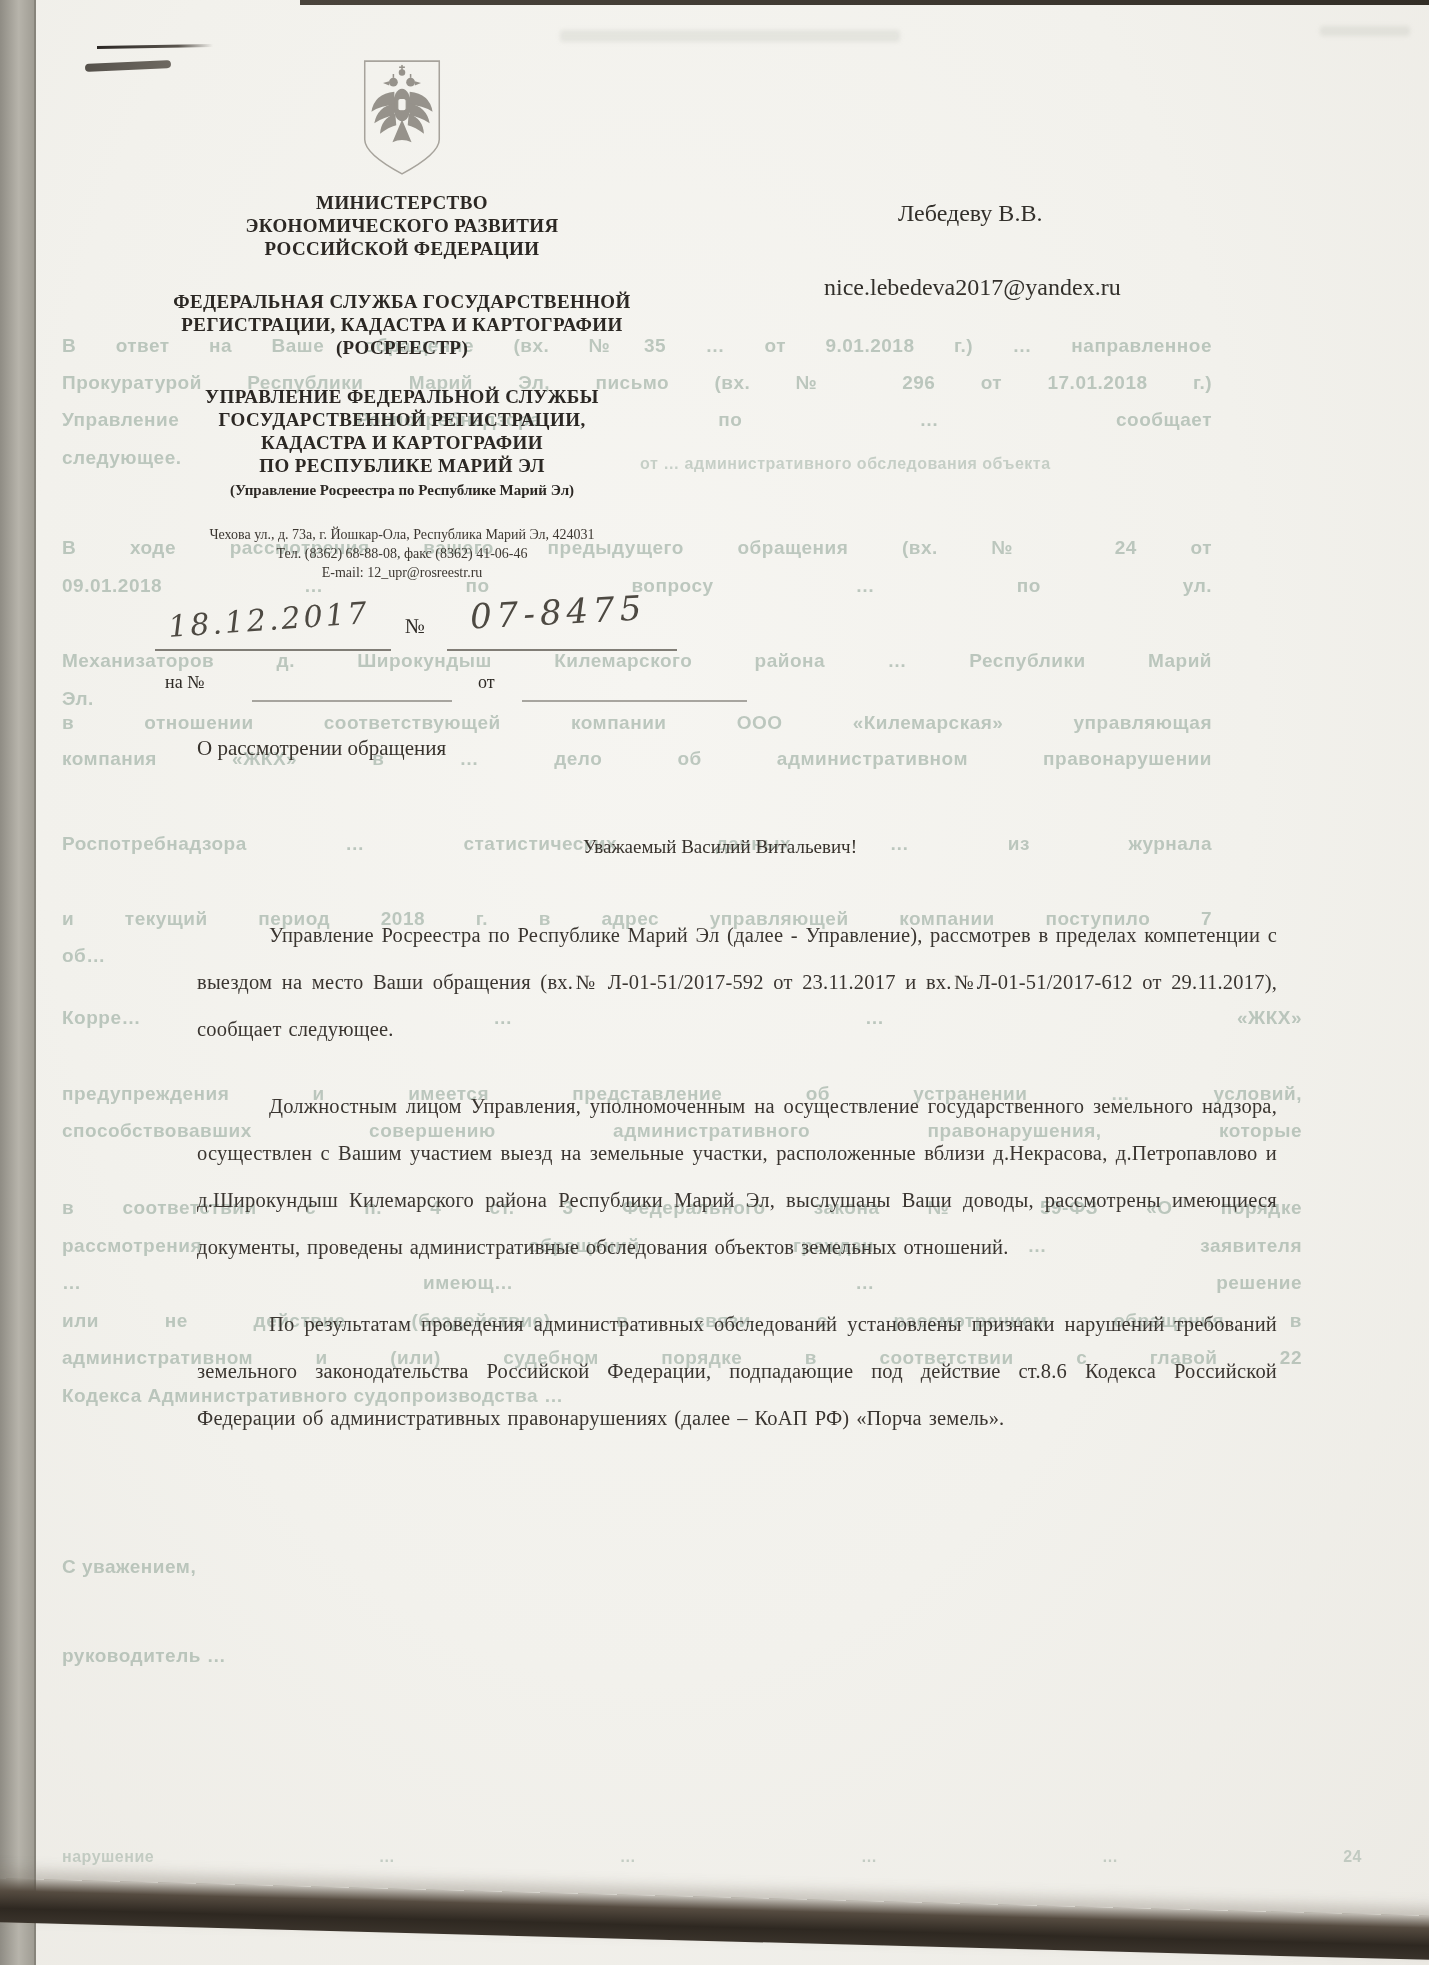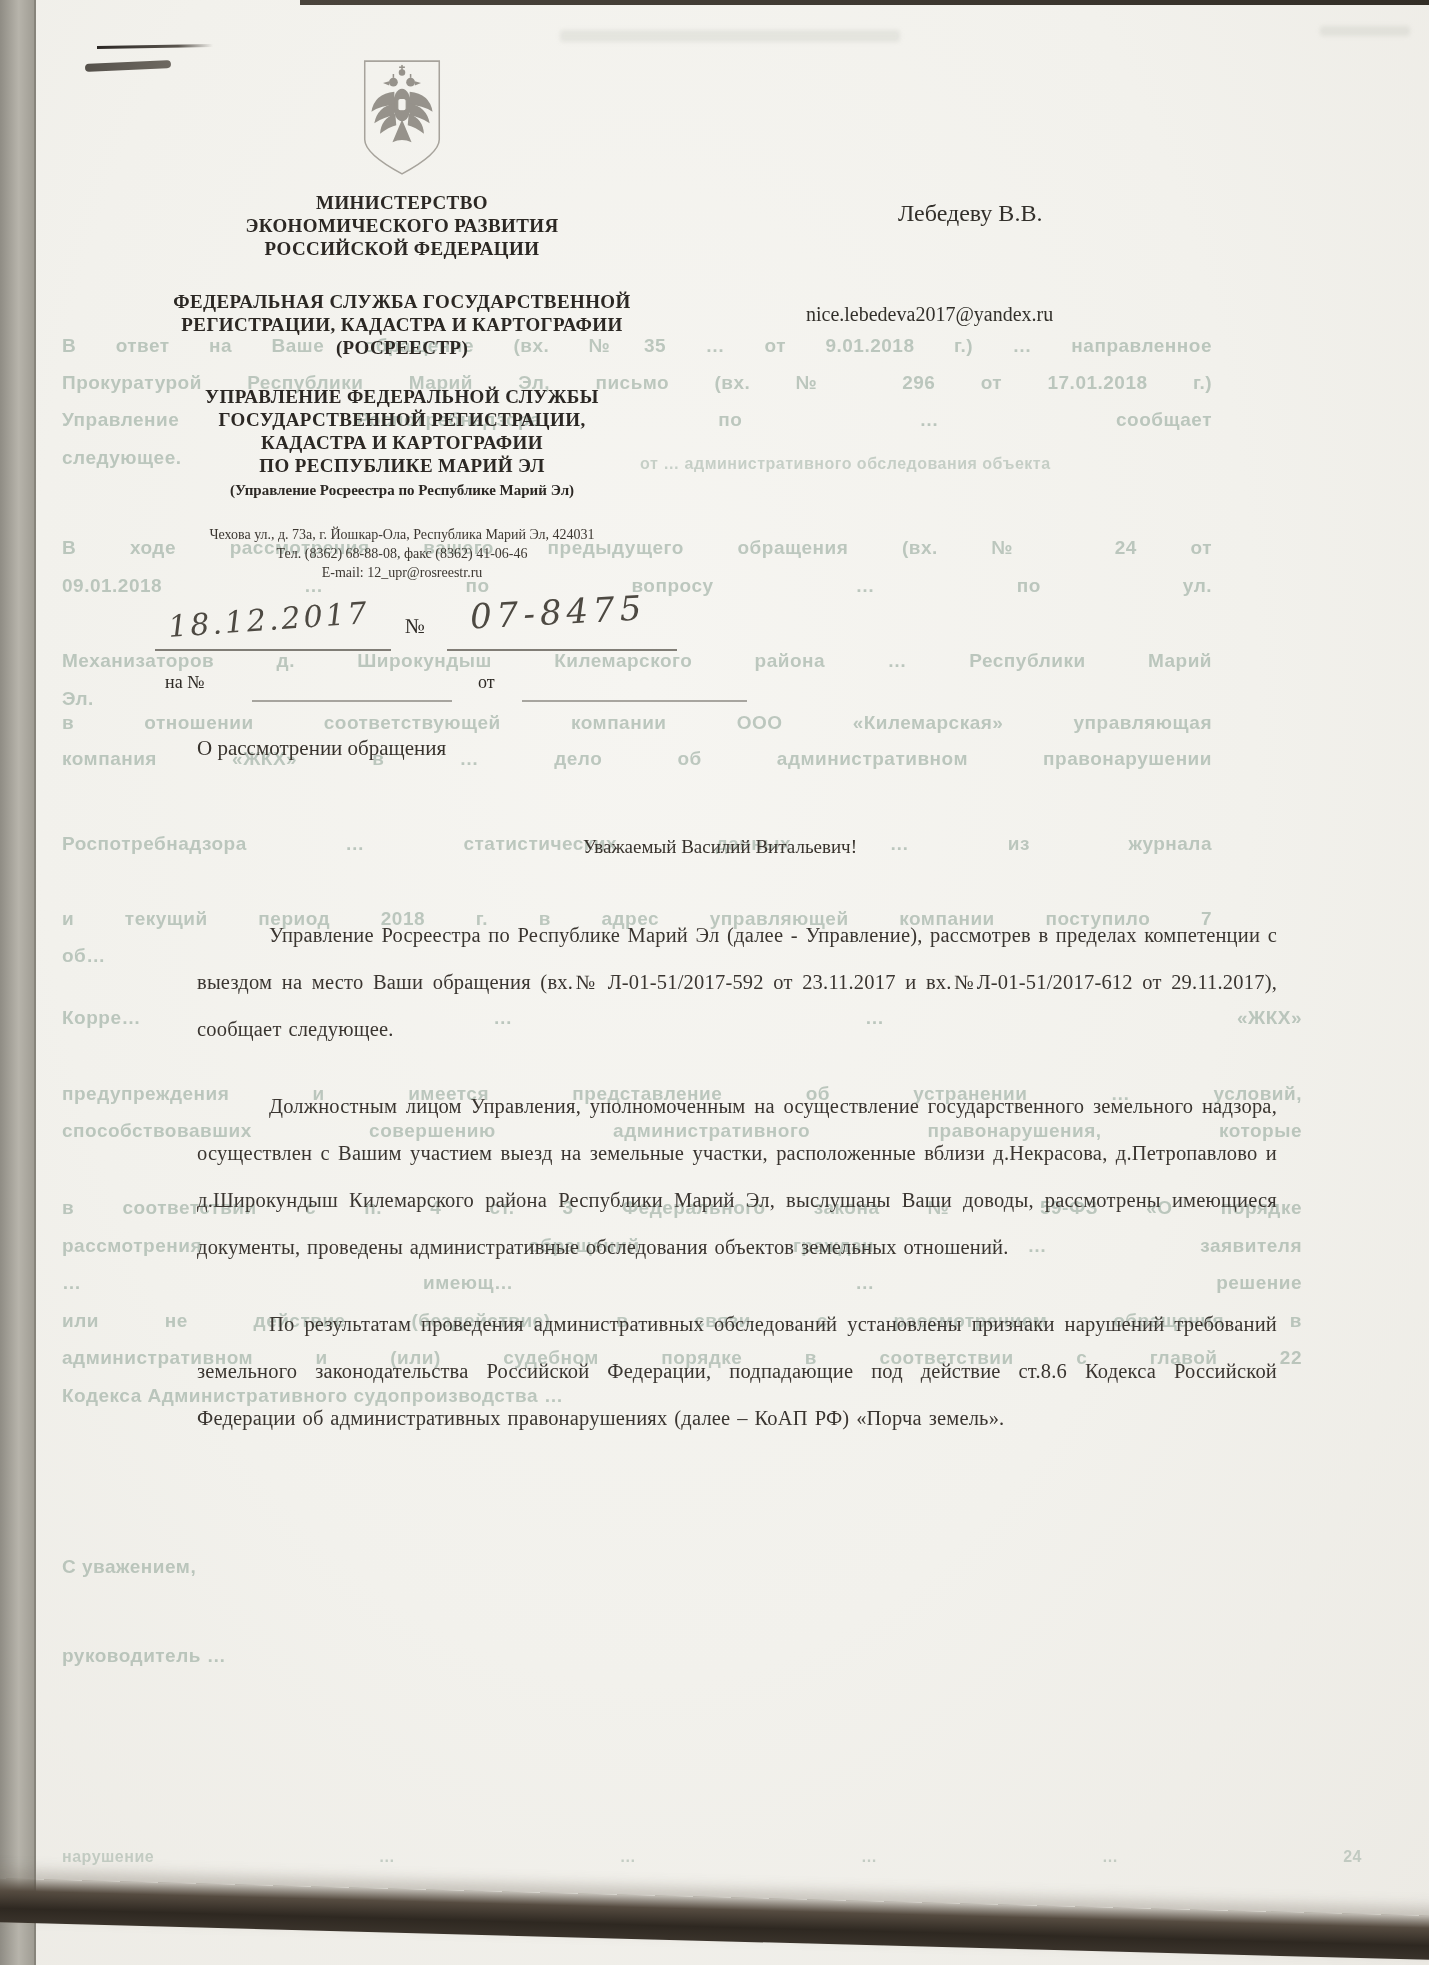--- a/index.html
+++ b/index.html
@@ -34,21 +34,21 @@
   .lh-gap2{height:26px;}
   .lh-short{font-size:15px;font-weight:bold;margin-top:5px;}
   .lh-addr{font-size:14px;line-height:19px;margin-top:26px;color:#3c3731;}
   .uline{position:absolute;height:2px;background:#5a554e;opacity:.75;}
   .hw{position:absolute;font-style:italic;color:#4d4942;letter-spacing:3px;font-family:"DejaVu Serif",serif;}
   .hw.date{left:168px;top:602px;font-size:30px;transform:rotate(-4deg);}
   .hw.num{left:470px;top:592px;font-size:34px;transform:rotate(-3deg);letter-spacing:5px;}
   .num-label{position:absolute;left:405px;top:614px;font-size:21px;color:#2e2a25;}
   .onlabel{position:absolute;font-size:18px;color:#2e2a25;}
   .recipient{position:absolute;left:898px;top:200px;font-size:24px;color:#33302b;}
-  .rec-email{position:absolute;left:806px;top:274px;font-size:20px;color:#33302b;margin-top:29px;}
+  .rec-email{position:absolute;left:824px;top:274px;font-size:24px;color:#33302b;}
   .subject{position:absolute;left:197px;top:736px;font-size:21px;}
   .salutation{position:absolute;left:200px;top:836px;width:1040px;text-align:center;font-size:19px;}
   .bodytext{position:absolute;left:197px;top:912px;width:1080px;font-size:20.5px;line-height:47px;
         text-align:justify;letter-spacing:.2px;word-spacing:1.5px;color:#3a3530;}
   .bodytext p{margin:0 0 30px 0;text-indent:72px;}
 </style>
 </head>
 <body>
 
 <div class="page">

